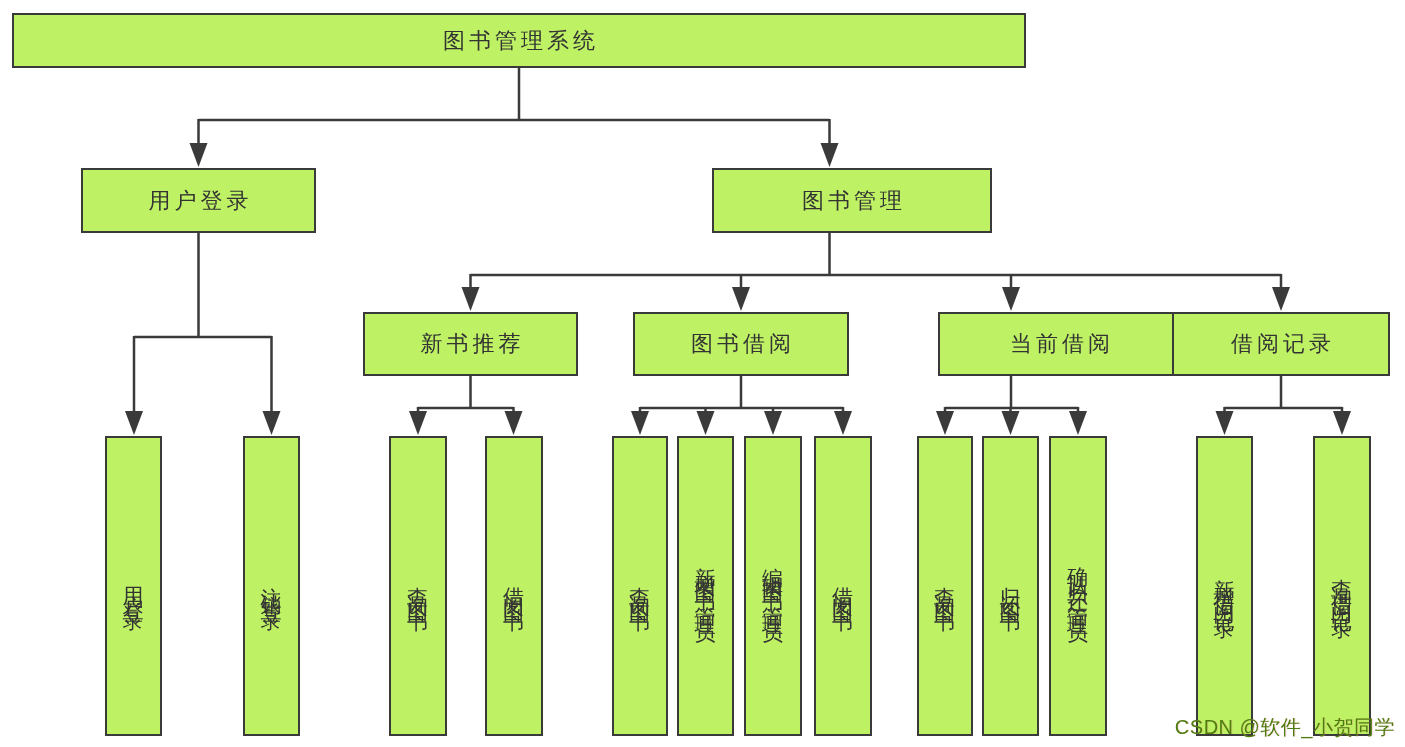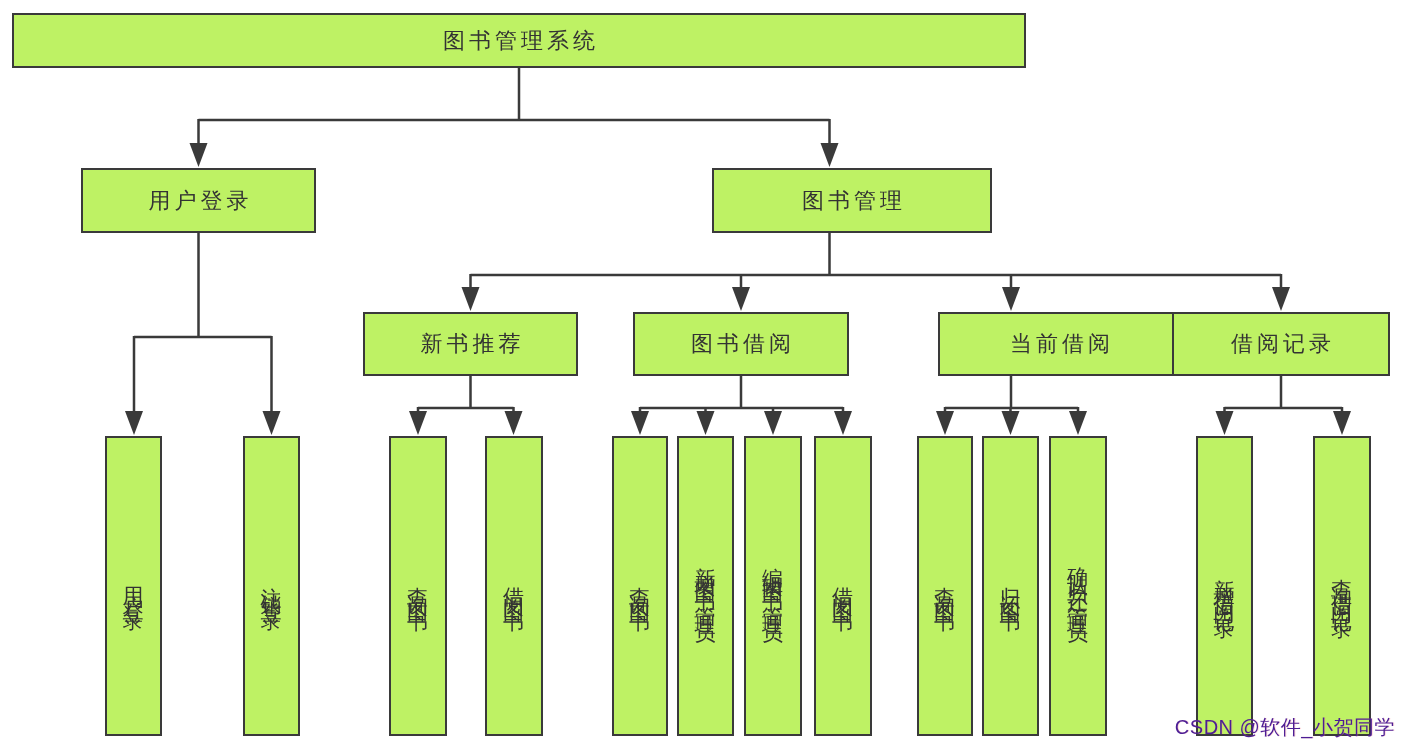--- a/index.html
+++ b/index.html
@@ -44,21 +44,21 @@
   .b-c2{left:677px;top:436px;width:57px;height:300px}
   .b-c3{left:744px;top:436px;width:58px;height:300px}
   .b-c4{left:814px;top:436px;width:58px;height:300px}
   .b-d1{left:917px;top:436px;width:56px;height:300px}
   .b-d2{left:982px;top:436px;width:57px;height:300px}
   .b-d3{left:1049px;top:436px;width:58px;height:300px}
   .b-e1{left:1196px;top:436px;width:57px;height:300px}
   .b-e2{left:1313px;top:436px;width:58px;height:300px}
   #watermark{
     position:absolute;right:10px;bottom:6px;
-    font-size:20px;color:#4c1d95;letter-spacing:0.5px;
+    font-size:20px;color:#4d7c0f;letter-spacing:0.5px;
     text-shadow:1px 0 0 rgba(255,140,140,0.30);
     white-space:nowrap;z-index:5;
   }
 </style>
 </head>
 <body>
 
 <div id="canvas">
 
   <svg id="connectors" width="1405" height="747" viewBox="0 0 1405 747" xmlns="http://www.w3.org/2000/svg">

